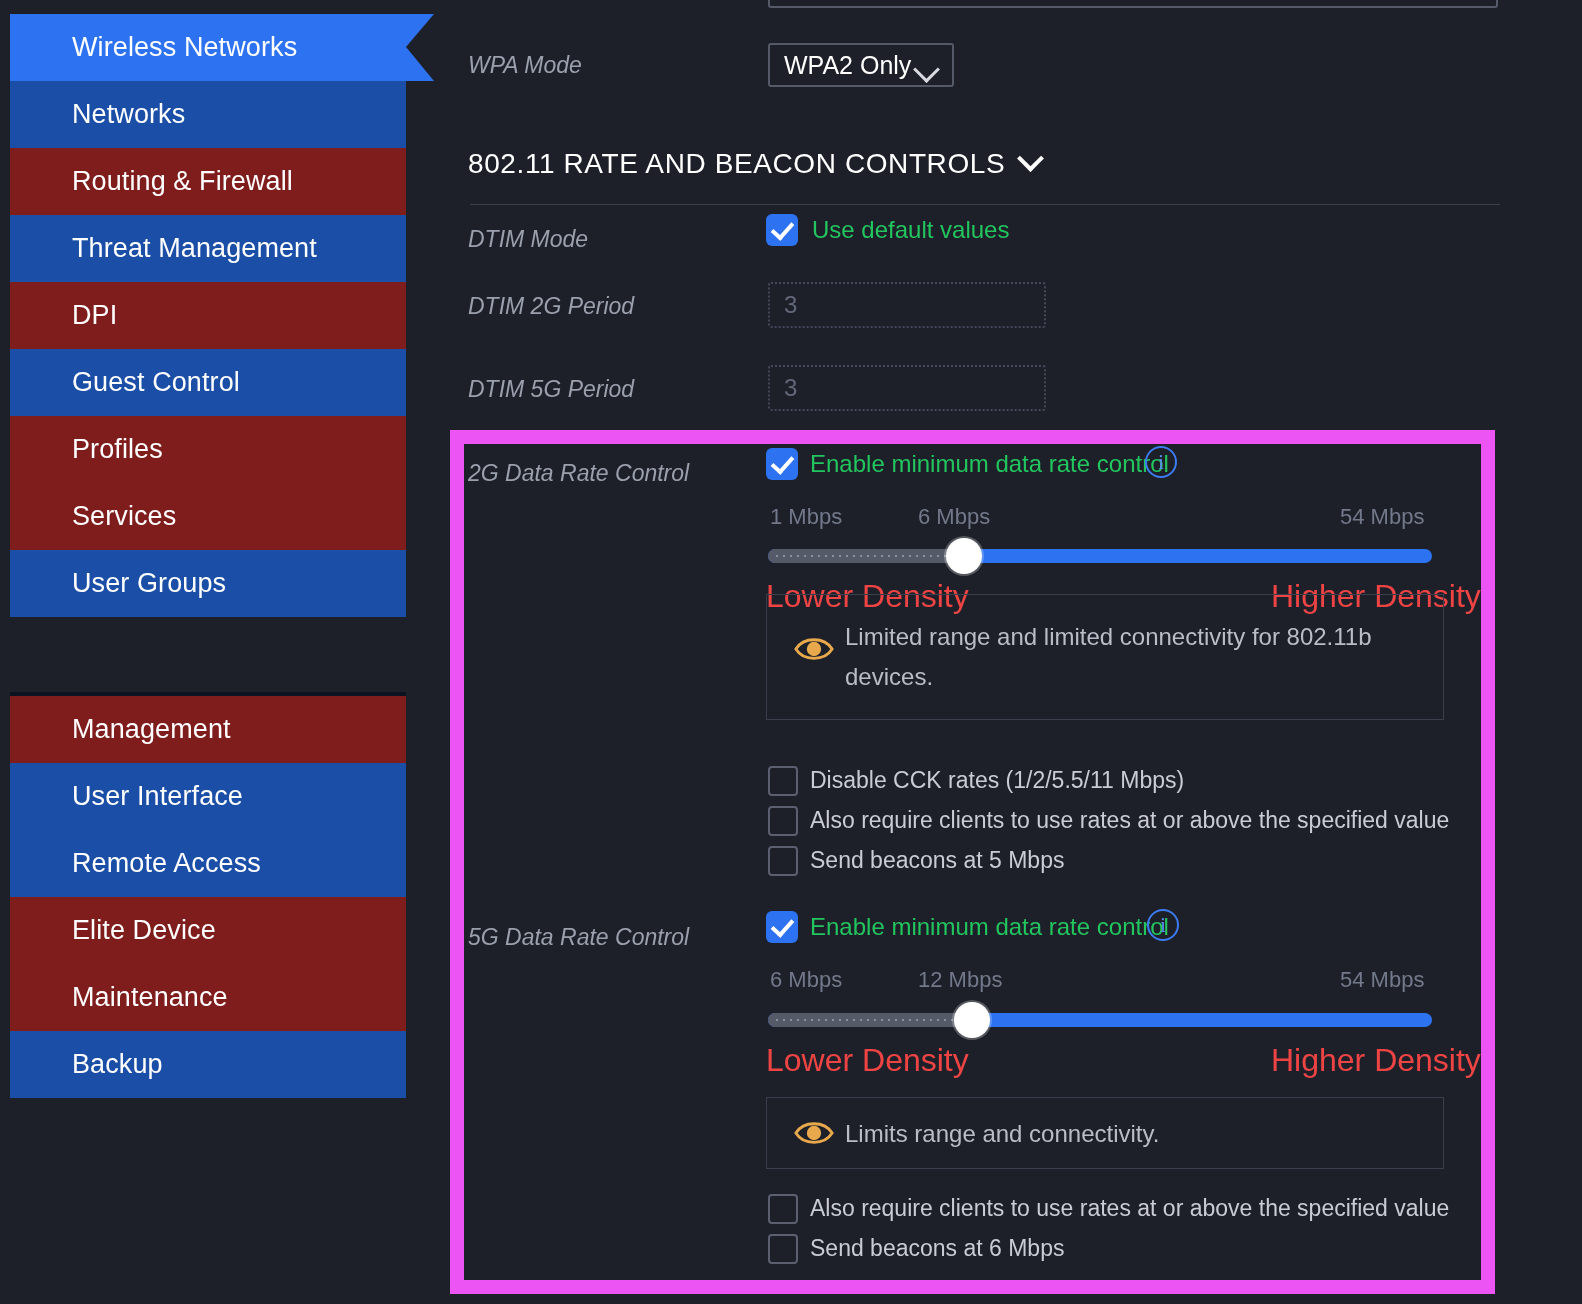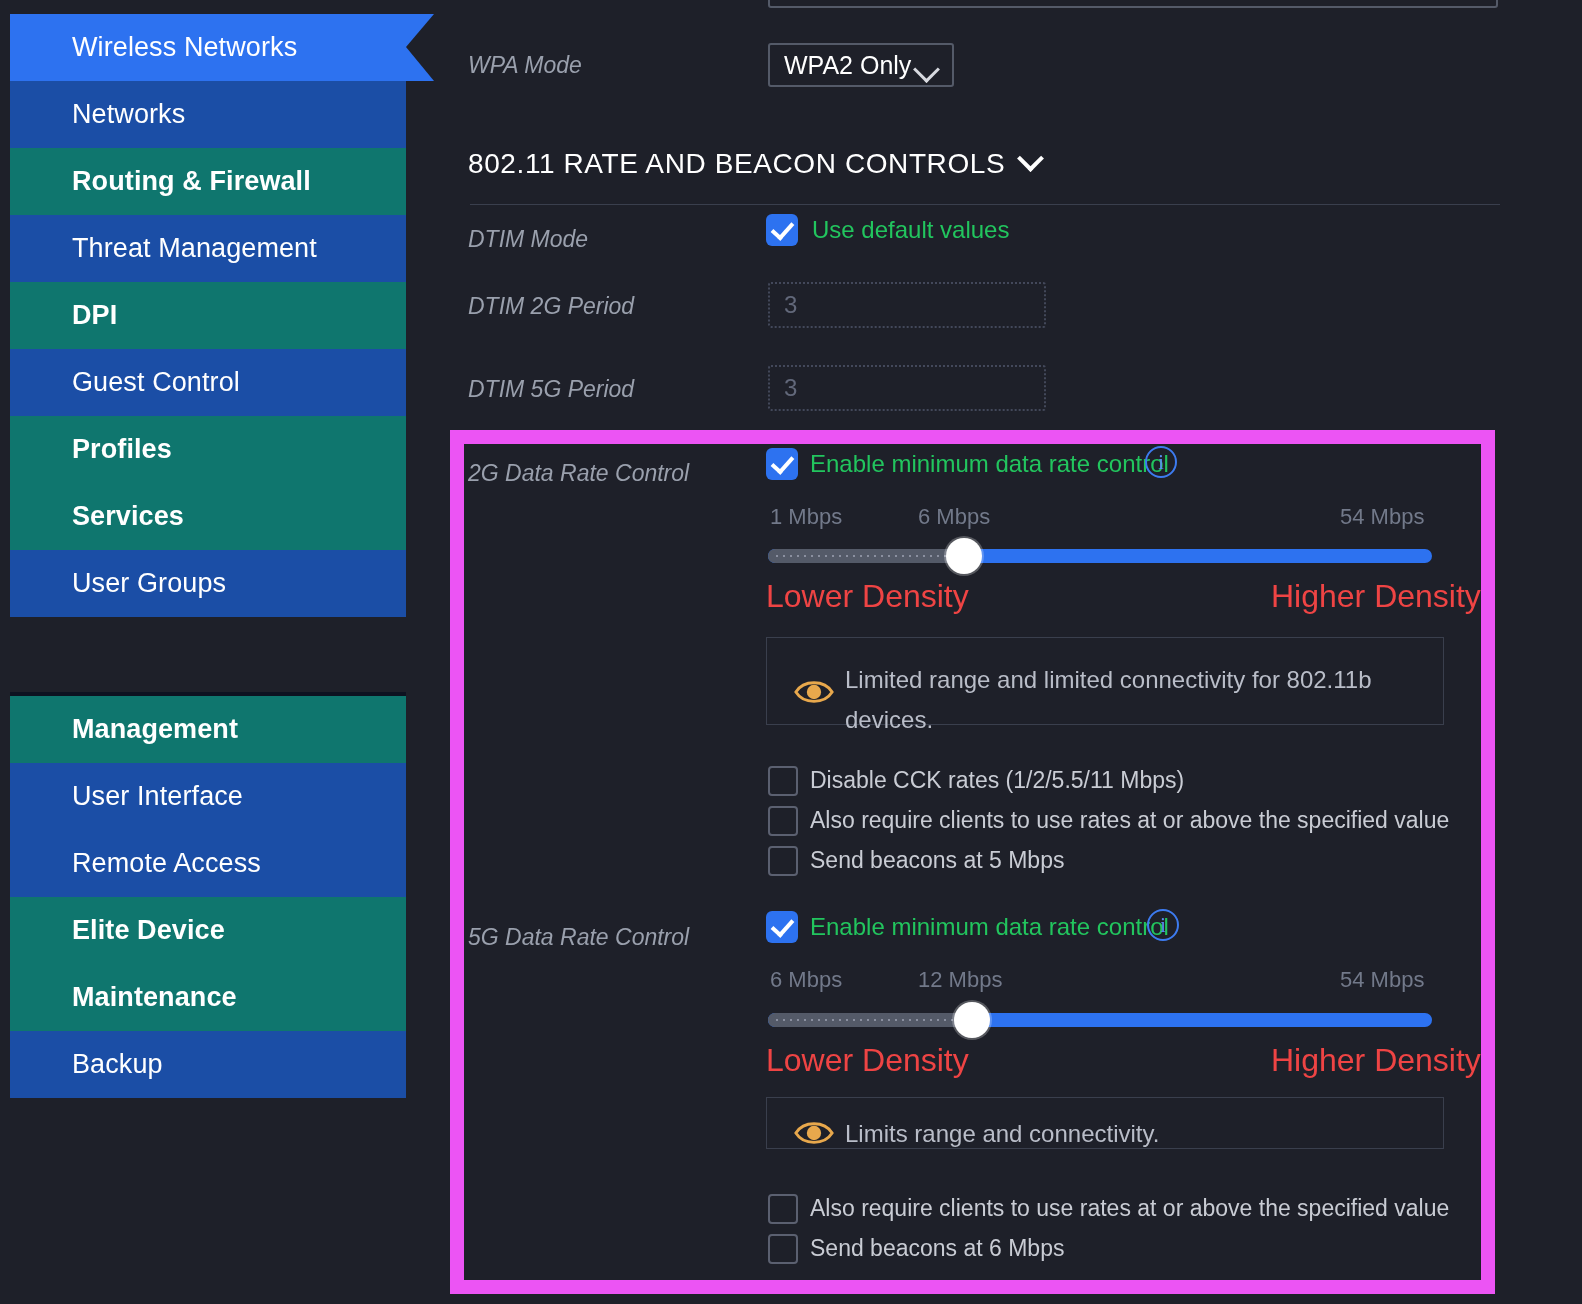--- a/index.html
+++ b/index.html
@@ -39,21 +39,21 @@
     height: 67px;
     line-height: 67px;
     padding-left: 62px;
     font-size: 27px;
     color: #ffffff;
     letter-spacing: .1px;
     white-space: nowrap;
     box-sizing: border-box;
   }
   .nav-item.tone-a { background: #1b4ea6; }
-  .nav-item.tone-b { background: #0f766e; font-weight: bold; }
+  .nav-item.tone-b { background: #7f1d1d; }
 
   .nav-item.active {
     background: #2d72f0;
     z-index: 5;
   }
   .nav-item.active::after {
     content: "";
     position: absolute;
     right: -28px;
     top: 0;
@@ -347,21 +347,21 @@
 
 <div class="slider-wrap" style="top:549px">
   <div class="slider-track"></div>
   <div class="slider-fill-left" style="width:196px"></div>
   <div class="slider-dots" style="width:178px"></div>
   <div class="slider-handle" style="left:178px"></div>
 </div>
 <div class="dens" style="left:766px; top:578px">Lower Density</div>
 <div class="dens" style="left:1271px; top:578px">Higher Density</div>
 
-<div class="note-box" style="top:637px; height:88px">
+<div class="note-box" style="top:594px; height:126px">
   <svg class="eye-icon" style="top:33px" viewBox="0 0 44 44">
     <path d="M3 22 C11 9, 33 9, 41 22 C33 35, 11 35, 3 22 Z" fill="none" stroke="#e8a84c" stroke-width="3"></path>
     <circle cx="22" cy="22" r="7.5" fill="#e8a84c"></circle>
   </svg>
   <div class="note-text" style="top:22px">Limited range and limited connectivity for 802.11b devices.</div>
 </div>
 
 <div class="cb off" style="left:768px; top:766px; width:30px; height:30px; border-radius:4px"></div>
 <div class="cb-label" style="left:810px; top:767px">Disable CCK rates (1/2/5.5/11 Mbps)</div>
 
@@ -382,21 +382,21 @@
 
 <div class="slider-wrap" style="top:1013px">
   <div class="slider-track"></div>
   <div class="slider-fill-left" style="width:204px"></div>
   <div class="slider-dots" style="width:186px"></div>
   <div class="slider-handle" style="left:186px"></div>
 </div>
 <div class="dens" style="left:766px; top:1042px">Lower Density</div>
 <div class="dens" style="left:1271px; top:1042px">Higher Density</div>
 
-<div class="note-box" style="top:1097px; height:52px">
+<div class="note-box" style="top:1097px; height:72px">
   <svg class="eye-icon" style="top:14px" viewBox="0 0 44 44">
     <path d="M3 22 C11 9, 33 9, 41 22 C33 35, 11 35, 3 22 Z" fill="none" stroke="#e8a84c" stroke-width="3"></path>
     <circle cx="22" cy="22" r="7.5" fill="#e8a84c"></circle>
   </svg>
   <div class="note-text" style="top:16px">Limits range and connectivity.</div>
 </div>
 
 <div class="cb off" style="left:768px; top:1194px; width:30px; height:30px; border-radius:4px"></div>
 <div class="cb-label" style="left:810px; top:1195px">Also require clients to use rates at or above the specified value</div>
 

